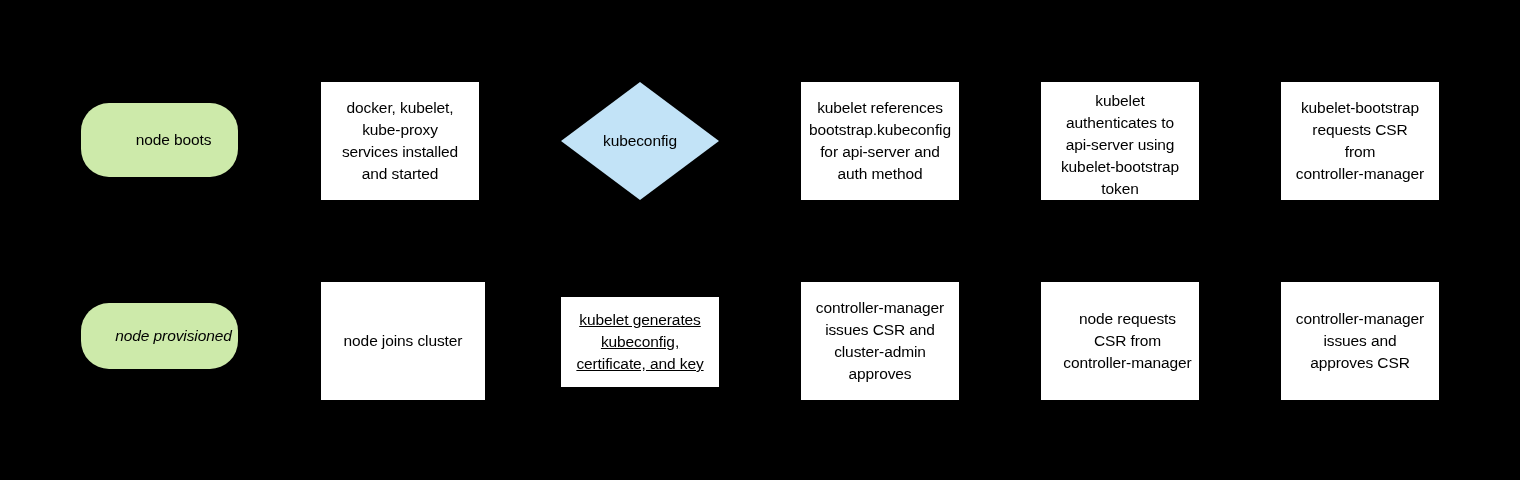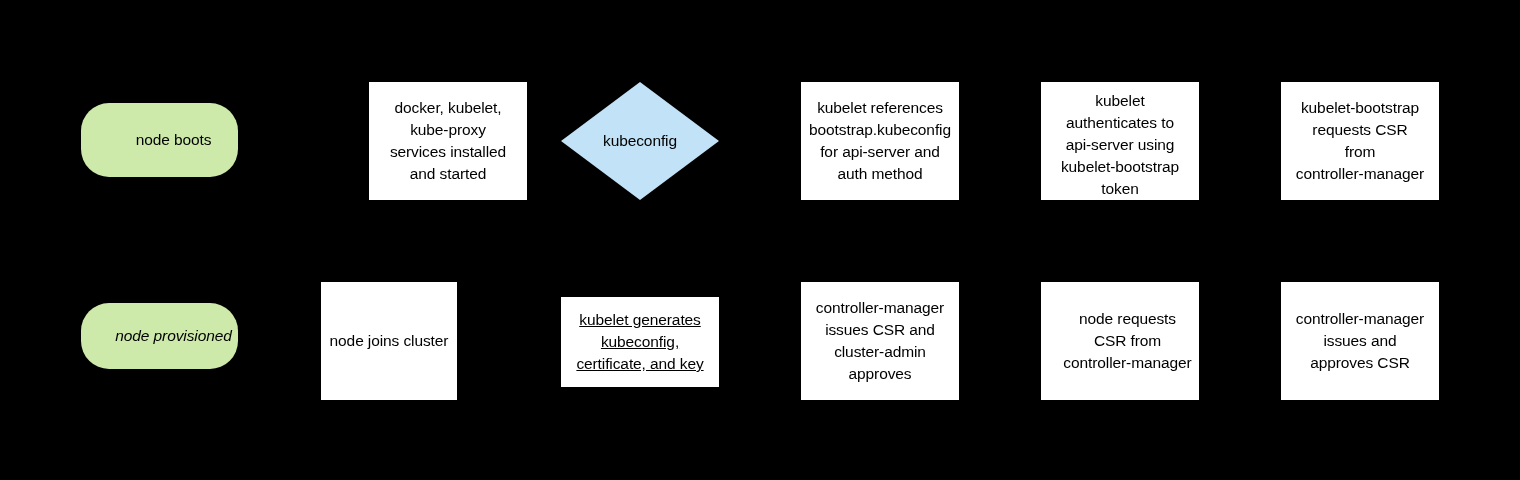--- a/index.html
+++ b/index.html
@@ -67,21 +67,21 @@
 </style>
 </head>
 <body>
 
 <div id="canvas">
 
   <div class="node shape-pill" style="left:81px; top:103px; width:157px; height:74px;">
     <span class="label">node boots</span>
   </div>
 
-  <div class="node shape-rect" style="left:321px; top:82px; width:158px; height:118px;margin-left:48px;">
+  <div class="node shape-rect" style="left:321px; top:82px; width:158px; height:118px;">
     <span class="label">docker, kubelet,
 kube-proxy
 services installed
 and started</span>
   </div>
 
   <div class="node shape-diamond" style="left:561px; top:82px; width:158px; height:118px;">
     <span class="diamond-fill"></span>
     <span class="label">kubeconfig</span>
   </div>
@@ -105,21 +105,21 @@
     <span class="label">kubelet-bootstrap
 requests CSR
 from
 controller-manager</span>
   </div>
 
   <div class="node shape-pill" style="left:81px; top:303px; width:157px; height:66px;font-style:italic;">
     <span class="label">node provisioned</span>
   </div>
 
-  <div class="node shape-rect" style="left:321px; top:282px; width:136px; height:118px;">
+  <div class="node shape-rect" style="left:321px; top:282px; width:164px; height:118px;">
     <span class="label">node joins cluster</span>
   </div>
 
   <div class="node shape-rect" style="left:561px; top:297px; width:158px; height:90px;text-decoration:underline;">
     <span class="label">kubelet generates
 kubeconfig,
 certificate, and key</span>
   </div>
 
   <div class="node shape-rect" style="left:801px; top:282px; width:158px; height:118px;">

